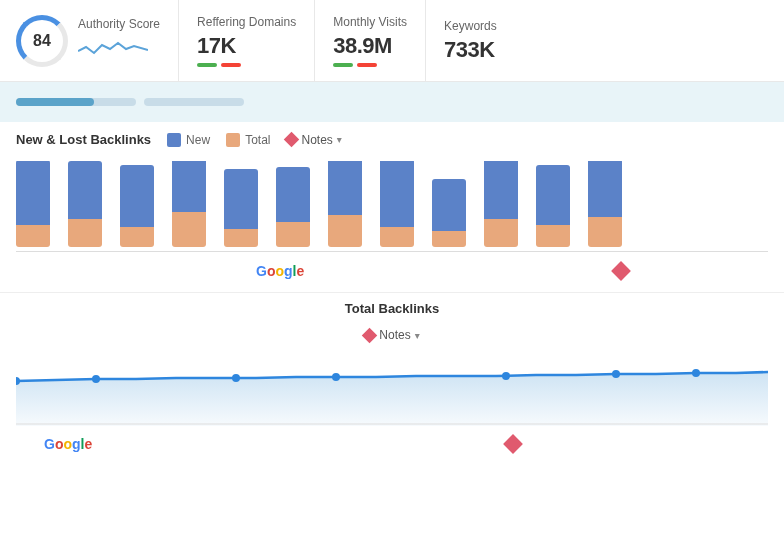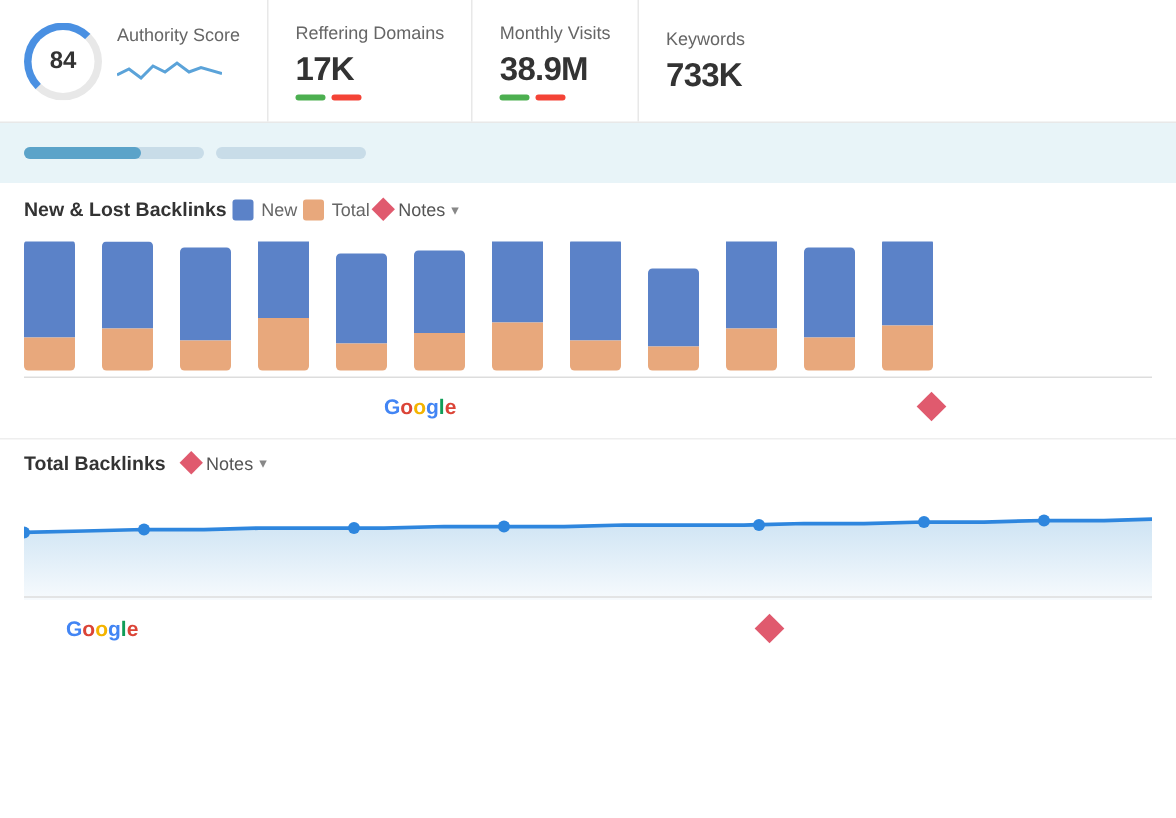--- a/index.html
+++ b/index.html
@@ -108,21 +108,21 @@
       height: 8px;
       background: #c8dce8;
       border-radius: 4px;
     }
 
     
     .section-header {
       display: flex;
       align-items: center;
       padding: 10px 16px 6px;
-      gap: 4px;
+      gap: 16px;
     }
     .section-title {
       font-size: 13px;
       font-weight: 600;
       color: #333;
     }
     .legend-item {
       display: flex;
       align-items: center;
       gap: 5px;
@@ -214,20 +214,21 @@
       background: #e05a6e;
       transform: rotate(45deg);
     }
 
     
     .section2-header {
       display: flex;
       align-items: center;
       padding: 8px 16px 4px;
       gap: 12px;
+      flex-direction: column;
     }
 
     
     .chart-area2 {
       position: relative;
       height: 110px;
       padding: 0 16px;
     }
 
     .line-chart-svg {

